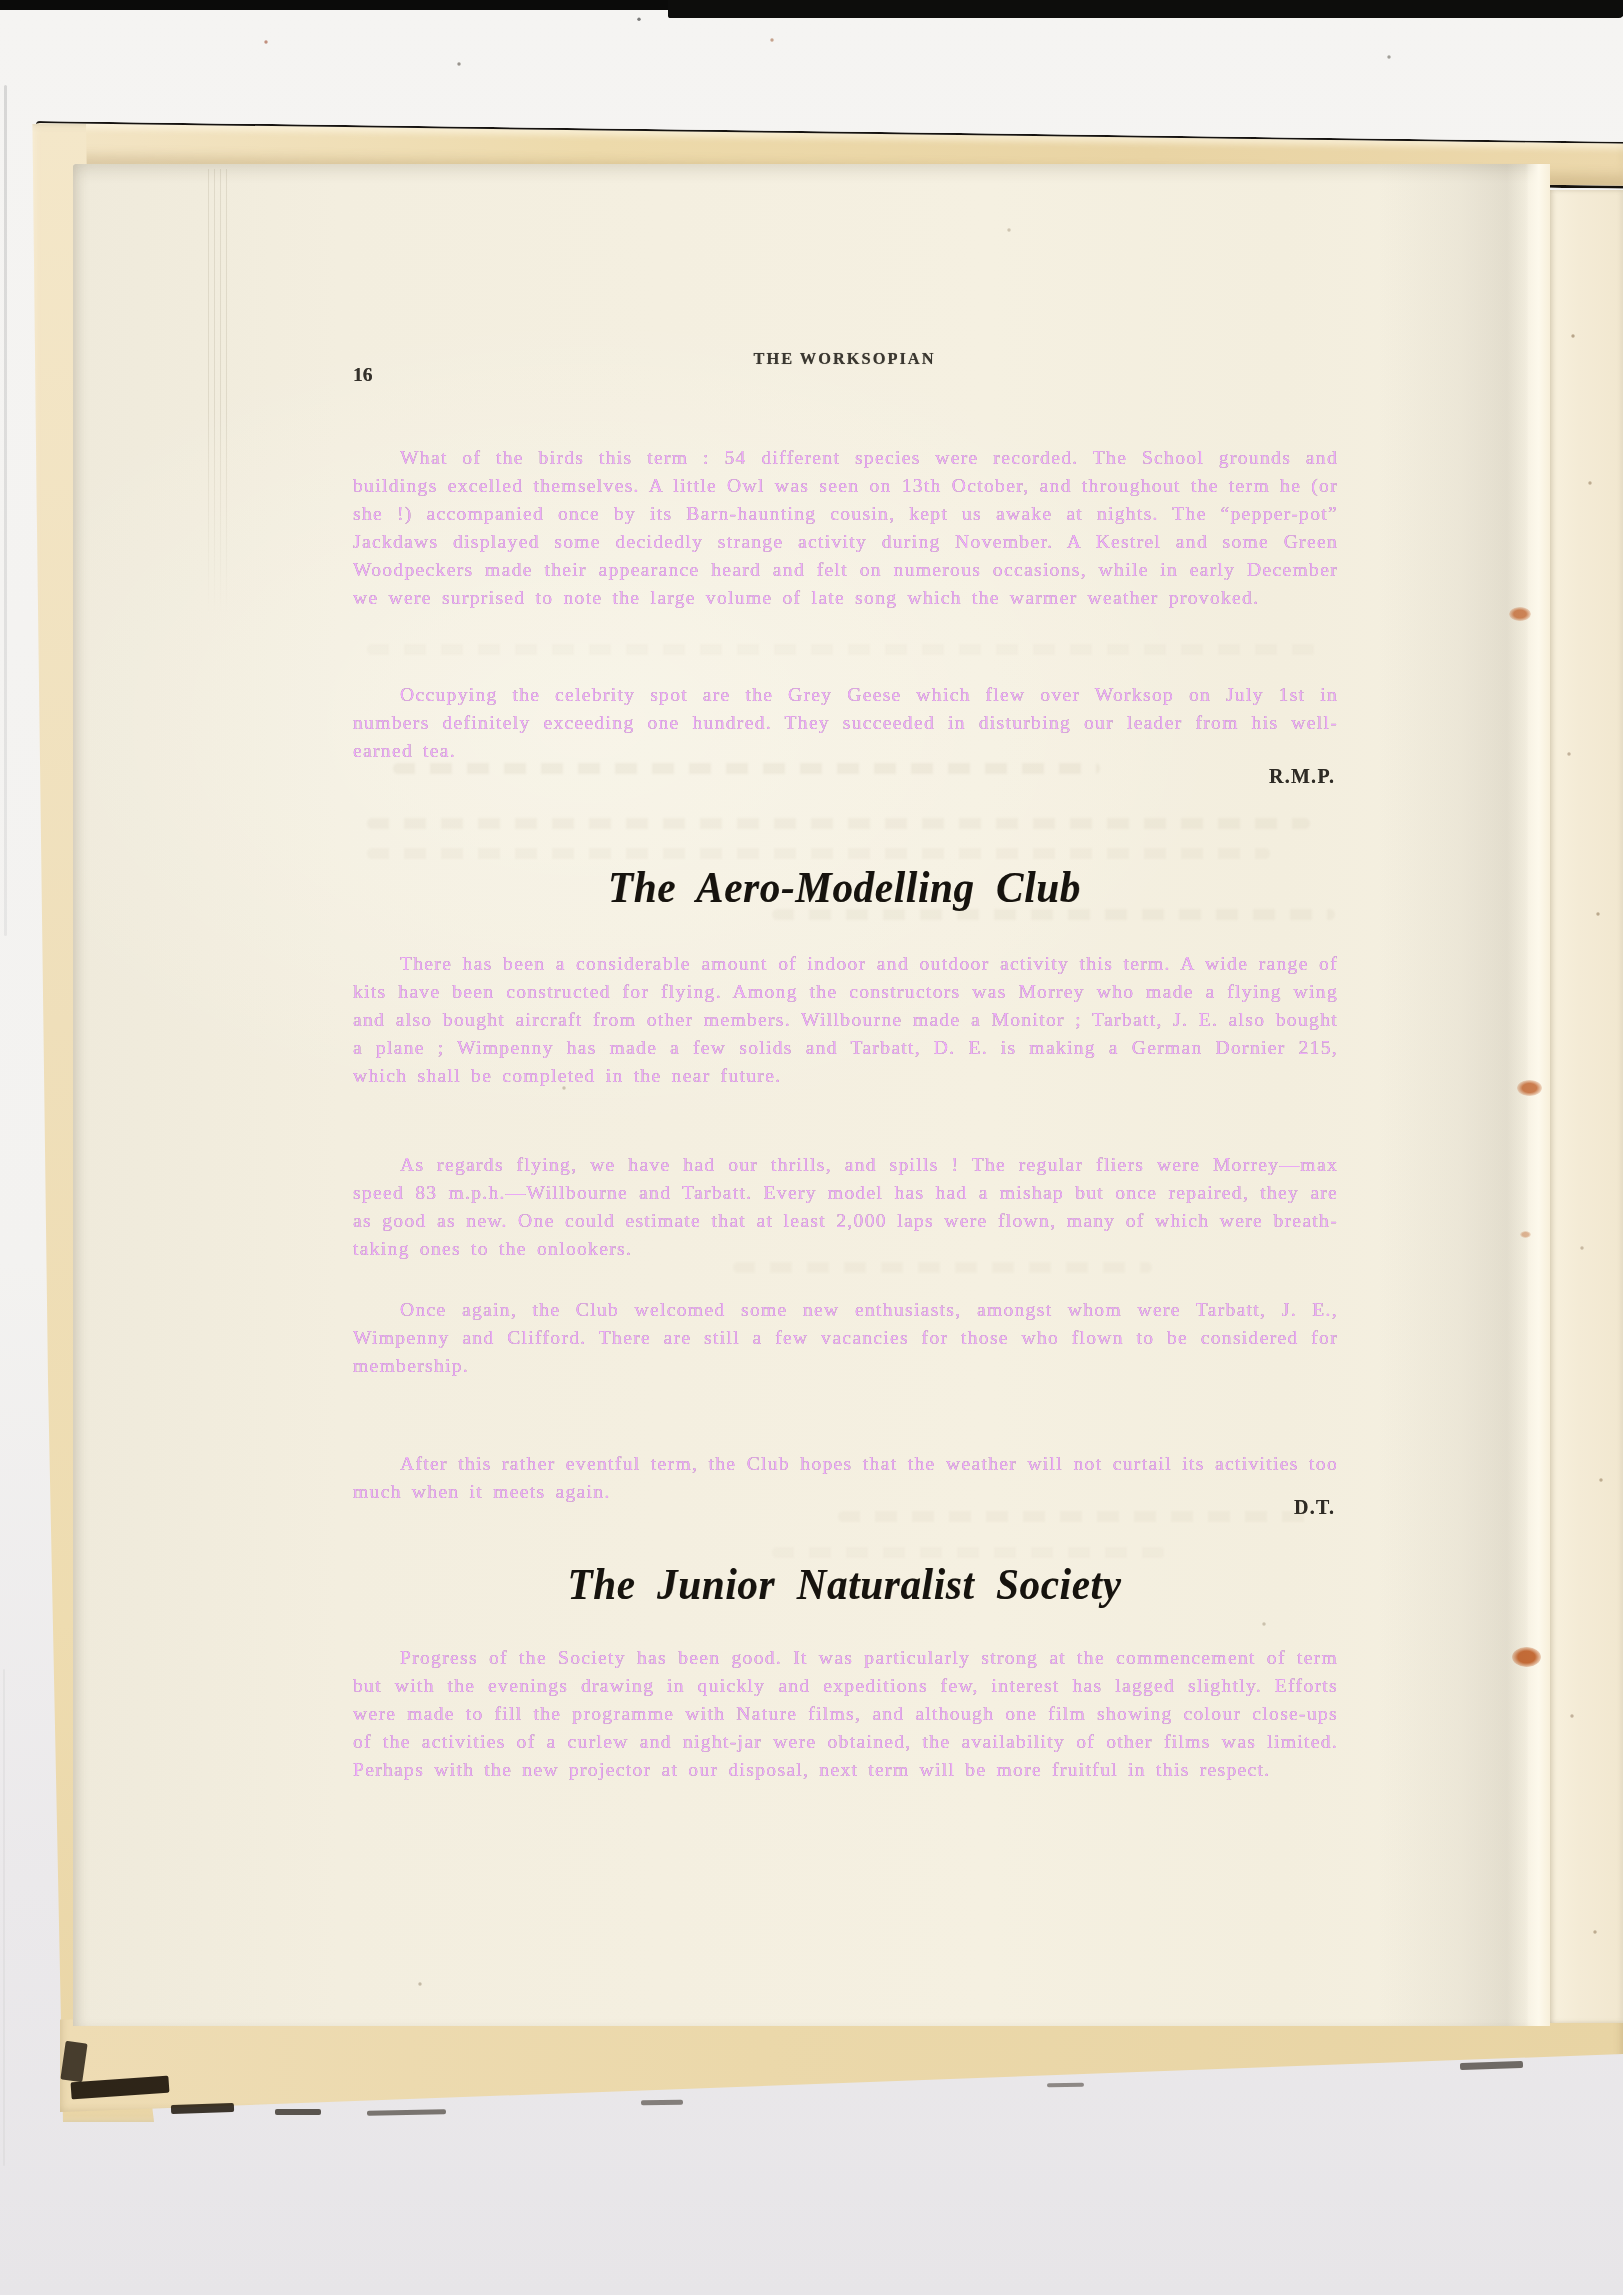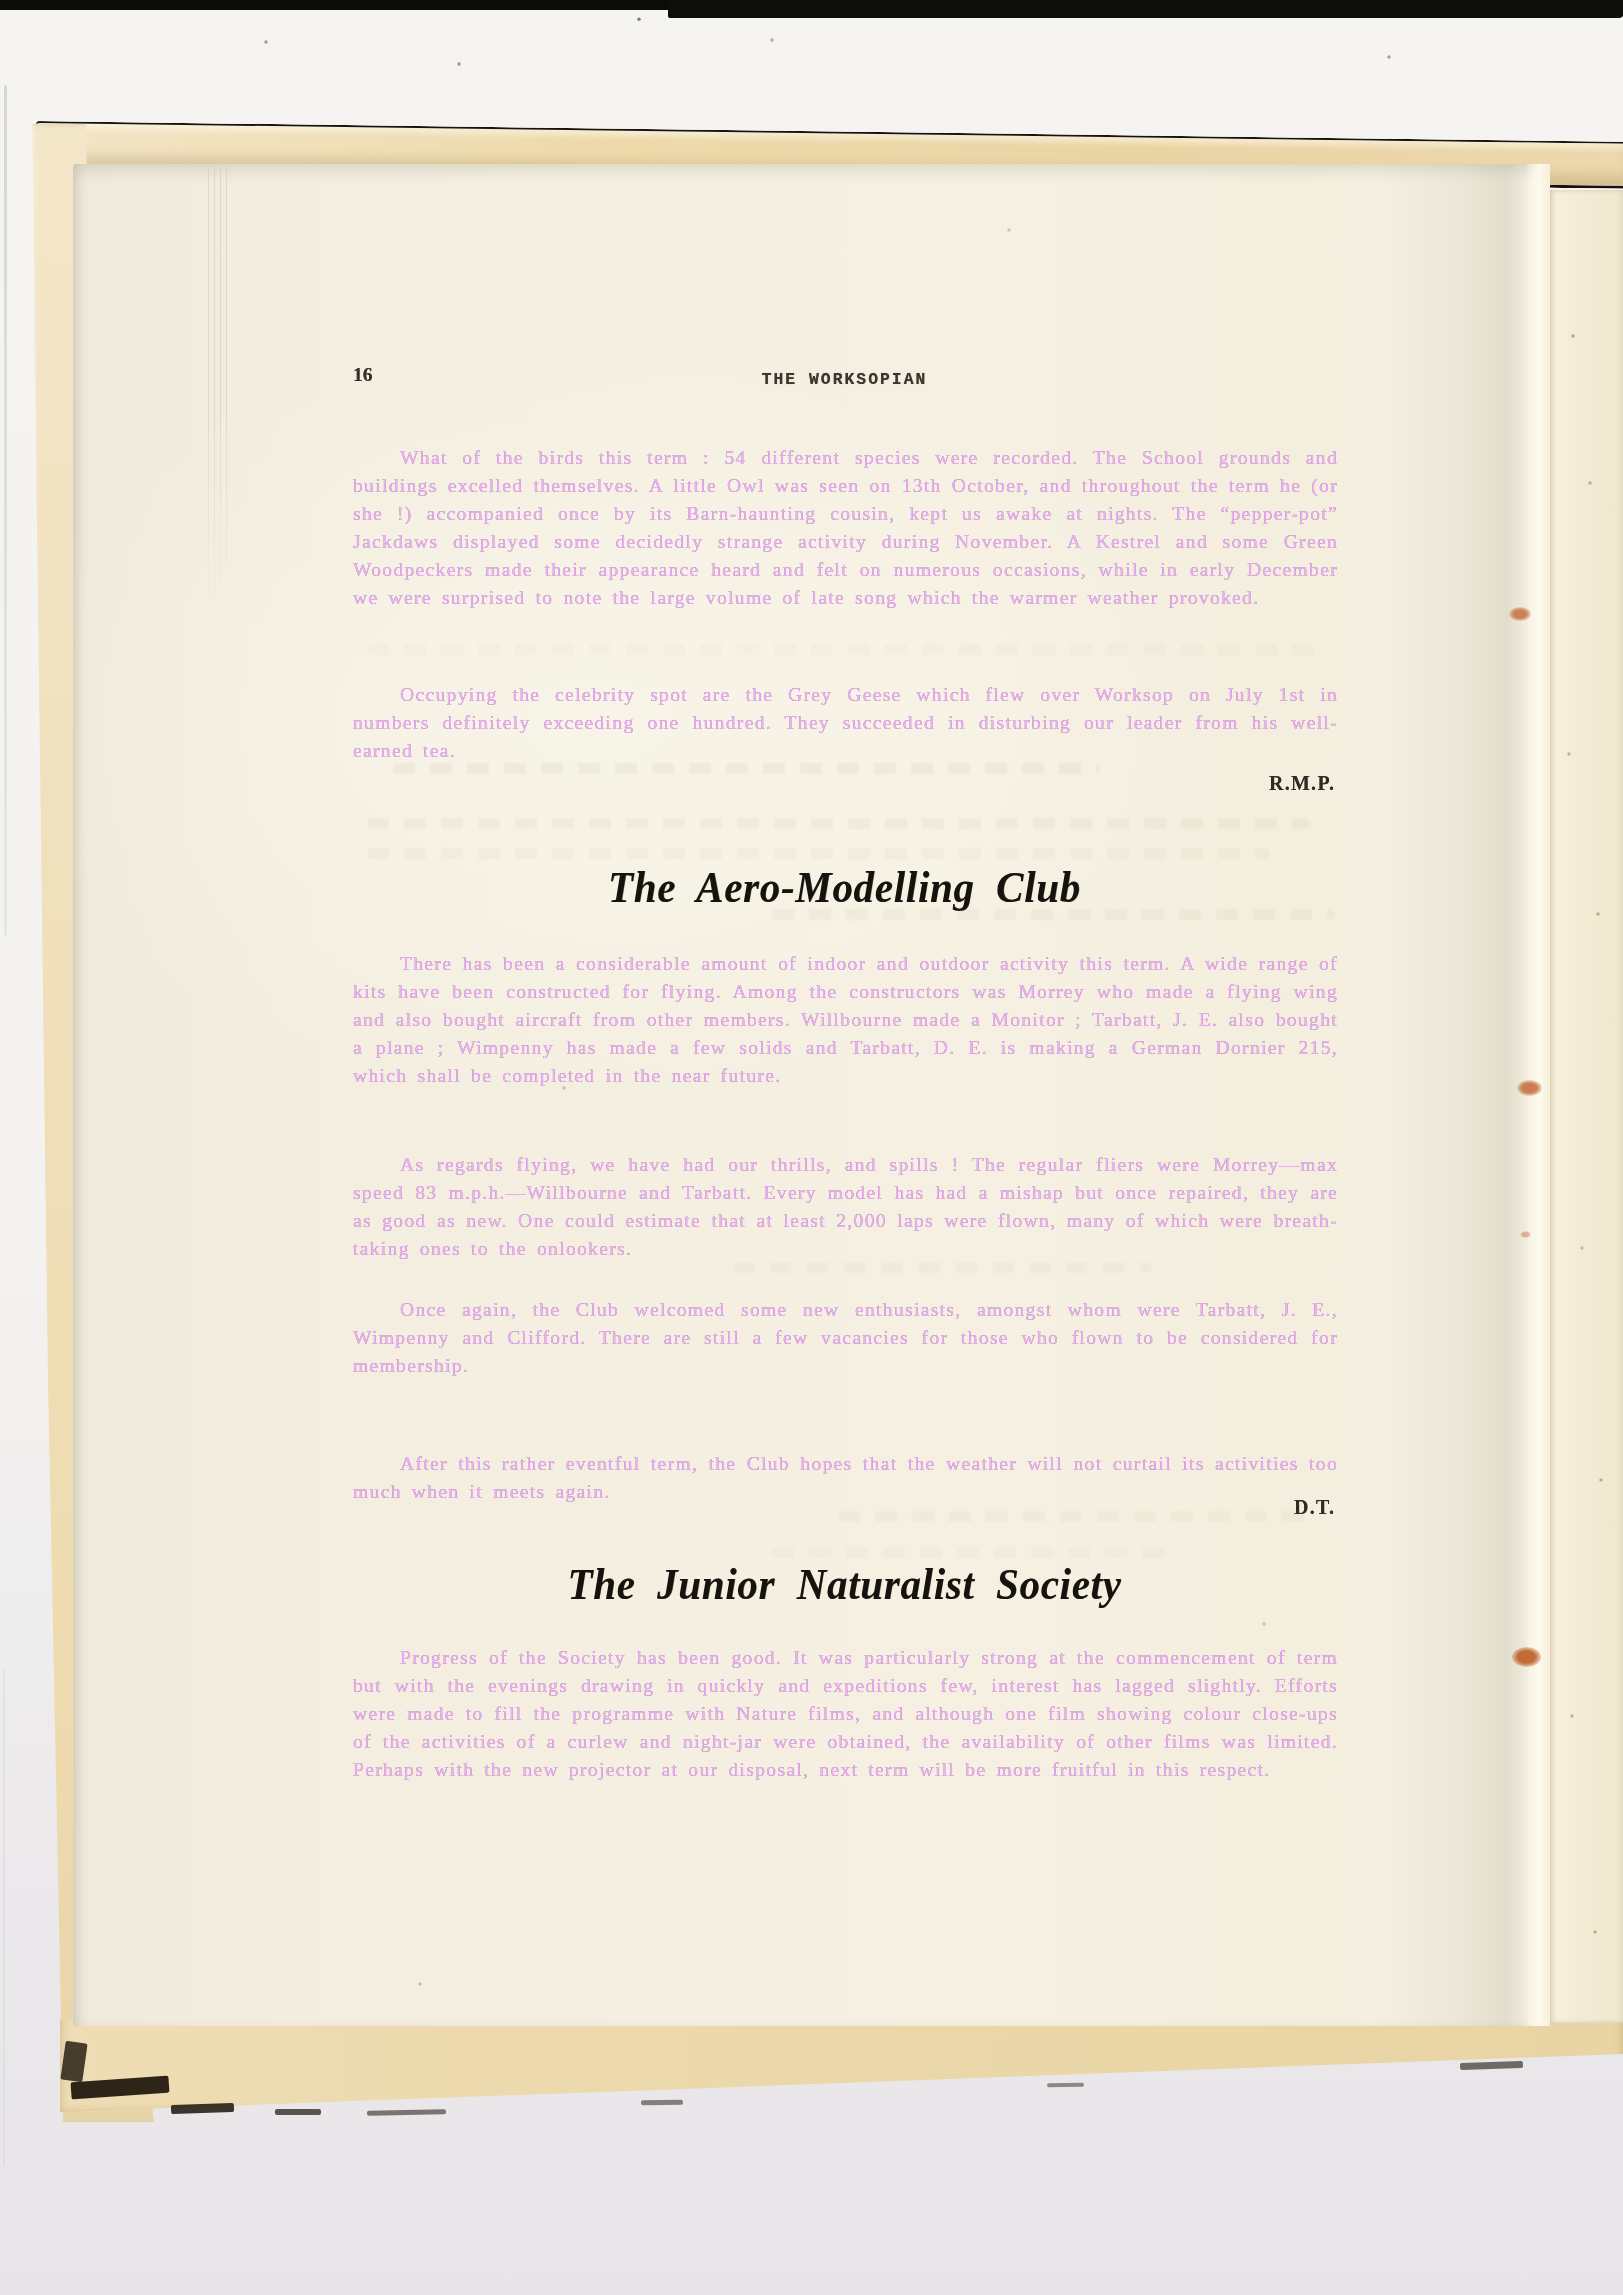--- a/index.html
+++ b/index.html
@@ -74,24 +74,23 @@
     mask-image:linear-gradient(180deg,#000 55%,transparent 100%);
   }
 
   
   .pg-num{
     position:absolute;left:353px;top:364px;font-size:19.6px;color:#34312b;
     text-shadow:0 0 0.4px rgba(40,36,28,.7);
     font-weight:bold;
   }
   .run-head{
-    position:absolute;left:321px;top:370px;width:1047px;text-align:center;
+    position:absolute;left:321px;top:349px;width:1047px;text-align:center;
     font-size:16.4px;font-weight:bold;letter-spacing:2px;color:#3a3730;
     text-shadow:0 0 0.7px rgba(45,40,30,.65);
-    font-family:Liberation Mono, monospace;
   }
   .para{
     position:absolute;left:353px;width:985px;
     font-size:19.6px;line-height:28px;letter-spacing:1.3px;word-spacing:3.9px;
     color:#f0abfc;text-align:justify;text-indent:47px;
     text-shadow:0 0 0.4px rgba(40,36,28,.62);
   }
   .sig{
     position:absolute;left:353px;width:985px;text-align:right;
     font-size:20px;font-weight:bold;letter-spacing:1.3px;color:#2e2b25;
@@ -156,21 +155,21 @@
 <div class="stack-band"></div>
 
 <div class="page"></div>
 <div class="sheet-lines"></div>
 
 <div class="pg-num">16</div>
 <div class="run-head">THE WORKSOPIAN</div>
 
 <div class="para" style="top:444px;">What of the birds this term : 54 different species were recorded. The School grounds and buildings excelled themselves. A little Owl was seen on 13th October, and throughout the term he (or she !) accompanied once by its Barn-haunting cousin, kept us awake at nights. The “pepper-pot” Jackdaws displayed some decidedly strange activity during November. A Kestrel and some Green Woodpeckers made their appearance heard and felt on numerous occasions, while in early December we were surprised to note the large volume of late song which the warmer weather provoked.</div>
 <div class="para" style="top:681px;">Occupying the celebrity spot are the Grey Geese which flew over Worksop on July 1st in numbers definitely exceeding one hundred. They succeeded in disturbing our leader from his well-earned tea.</div>
-<div class="sig" style="top:765px;margin-top:7px;">R.M.P.</div>
+<div class="sig" style="top:765px;">R.M.P.</div>
 
 <div class="headline" style="top:863px;">The Aero-Modelling Club</div>
 <div class="para" style="top:950px;">There has been a considerable amount of indoor and outdoor activity this term. A wide range of kits have been constructed for flying. Among the constructors was Morrey who made a flying wing and also bought aircraft from other members. Willbourne made a Monitor ; Tarbatt, J. E. also bought a plane ; Wimpenny has made a few solids and Tarbatt, D. E. is making a German Dornier 215, which shall be completed in the near future.</div>
 <div class="para" style="top:1151px;">As regards flying, we have had our thrills, and spills ! The regular fliers were Morrey—max speed 83 m.p.h.—Willbourne and Tarbatt. Every model has had a mishap but once repaired, they are as good as new. One could estimate that at least 2,000 laps were flown, many of which were breath-taking ones to the onlookers.</div>
 <div class="para" style="top:1296px;">Once again, the Club welcomed some new enthusiasts, amongst whom were Tarbatt, J. E., Wimpenny and Clifford. There are still a few vacancies for those who flown to be considered for membership.</div>
 <div class="para" style="top:1450px;">After this rather eventful term, the Club hopes that the weather will not curtail its activities too much when it meets again.</div>
 <div class="sig" style="top:1474px;margin-top:22px;">D.T.</div>
 
 <div class="headline" style="top:1560px;">The Junior Naturalist Society</div>
 <div class="para" style="top:1644px;">Progress of the Society has been good. It was particularly strong at the commencement of term but with the evenings drawing in quickly and expeditions few, interest has lagged slightly. Efforts were made to fill the programme with Nature films, and although one film showing colour close-ups of the activities of a curlew and night-jar were obtained, the availability of other films was limited. Perhaps with the new projector at our disposal, next term will be more fruitful in this respect.</div>

